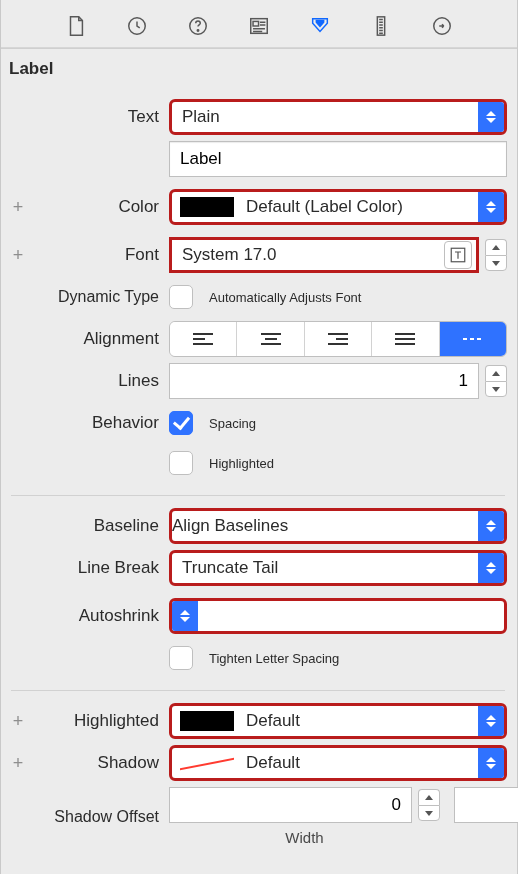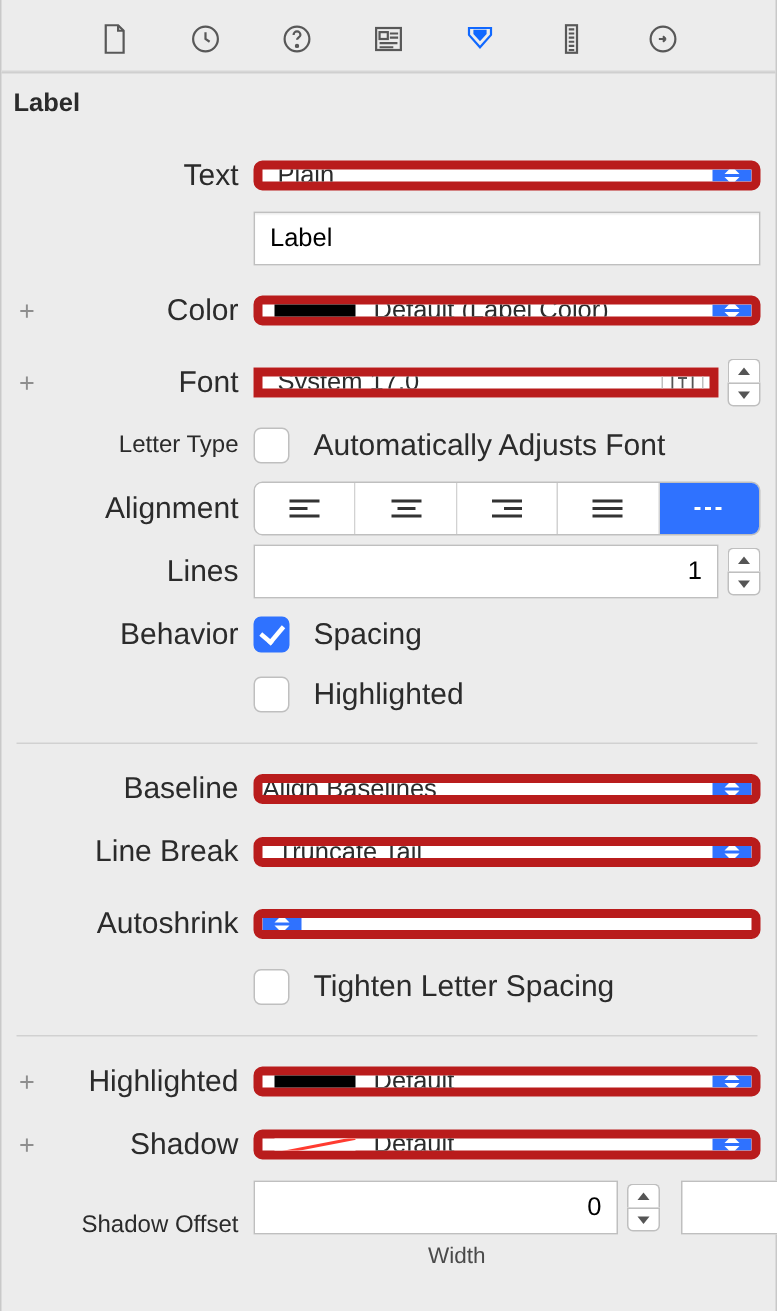--- a/index.html
+++ b/index.html
@@ -11,26 +11,26 @@
 .tabicon.selected { color:#1068ff; }
 .tabicon svg { width:22px; height:22px; }
 
 .section-title { font-weight:700; font-size:17px; padding:10px 0 4px 8px; }
 
 .form { display:flex; flex-direction:column; padding:2px 10px 0 8px; }
 .row { display:flex; align-items:center; margin-top:12px; min-height:36px; }
 .row.tight { margin-top:6px; }
 .row.first { margin-top:14px; }
 .plus { width:18px; min-width:18px; text-align:center; color:#8e8e8e; font-size:18px; line-height:1; }
-.label { width:142px; min-width:142px; text-align:right; padding-right:10px; font-size:20px; color:#2b2b2b; }
+.label { width:142px; min-width:142px; text-align:right; padding-right:10px; font-size:17px; color:#2b2b2b; }
 .field { flex:1; display:flex; align-items:center; gap:6px; }
 
 .textinput { flex:1; height:36px; background:#fff; border:1px solid #bfbfbf; border-radius:0; padding:0 10px; font-size:17px; box-shadow: inset 0 1px 1px rgba(0,0,0,.08); }
 
-.popup { flex:1; height:20px; display:flex; align-items:center; background:#fff; border:6px solid #b91c1c; border-radius:6px; overflow:hidden; position:relative; }
+.popup { flex:1; height:36px; display:flex; align-items:center; background:#fff; border:3px solid #b91c1c; border-radius:6px; overflow:hidden; position:relative; }
 .popup .swatch { width:54px; height:20px; margin:0 8px; background:#000; }
 .popup .swatch.none { background:#fff; position:relative; overflow:hidden; }
 .popup .swatch.none::before { content:""; position:absolute; left:-10%; right:-10%; top:50%; border-top:2px solid #ff3b30; transform: rotate(-11deg); }
 .popup .txt { flex:1; padding:0 4px; font-size:17px; }
 .popup .cap { width:26px; height:100%; background:#2f72ff; display:flex; flex-direction:column; align-items:center; justify-content:center; gap:2px; }
 .popup .cap .c { width:0;height:0;border-left:5px solid transparent;border-right:5px solid transparent; }
 .popup .cap .up { border-bottom:5px solid #fff; }
 .popup .cap .dn { border-top:5px solid #fff; }
 
 .fontbtn { width:28px; height:28px; border:1px solid #bfbfbf; border-radius:4px; margin-right:4px; display:flex; align-items:center; justify-content:center; color:#555; }
@@ -39,21 +39,21 @@
 .stepper .s { height:16px; border:1px solid #bfbfbf; background:#fff; display:flex; align-items:center; justify-content:center; }
 .stepper .s:first-child { border-radius:4px 4px 0 0; border-bottom:none; }
 .stepper .s:last-child { border-radius:0 0 4px 4px; }
 .stepper .c { width:0;height:0;border-left:4px solid transparent;border-right:4px solid transparent; }
 .stepper .u { border-bottom:5px solid #555; }
 .stepper .d { border-top:5px solid #555; }
 
 .checkbox { width:24px; height:24px; border:1px solid #bfbfbf; border-radius:5px; background:#fff; display:flex; align-items:center; justify-content:center; }
 .checkbox.checked { background:#2f72ff; border-color:#2f72ff; }
 .checkbox.checked::after { content:""; width:7px; height:12px; border:solid #fff; border-width:0 3px 3px 0; transform: rotate(40deg) translate(-1px,-2px); }
-.checklabel { font-size:20px; margin-left:10px; }
+.checklabel { font-size:13px; margin-left:10px; }
 
 .seg { flex:1; display:flex; height:36px; border:1px solid #bfbfbf; border-radius:6px; overflow:hidden; }
 .seg .sb { flex:1; display:flex; align-items:center; justify-content:center; background:#fff; border-right:1px solid #d2d2d2; }
 .seg .sb:last-child { border-right:none; }
 .seg .sb.sel { background:#2f72ff; color:#fff; }
 
 .divider { height:1px; background:#d1d1d1; margin:14px 2px 0; }
 
 .sublabel { text-align:center; font-size:15px; color:#4a4a4a; margin-top:6px; }
 .pair { flex:1; display:flex; flex-direction:column; }
@@ -171,21 +171,21 @@
             </div>
             <div class="s">
               <span class="c d"></span>
             </div>
           </div>
       </div>
     </div>
 
     <div class="row tight">
         <span class="plus"></span>
-        <span class="label" style="font-size:16px">Letter Type</span>
+        <span class="label" style="font-size:16px">Dynamic Type</span>
       <div class="field">
           <span class="checkbox"></span>
           <span class="checklabel">Automatically Adjusts Font</span>
         </div>
     </div>
 
     <div class="row tight">
         <span class="plus"></span>
         <span class="label">Alignment</span>
       <div class="field">

